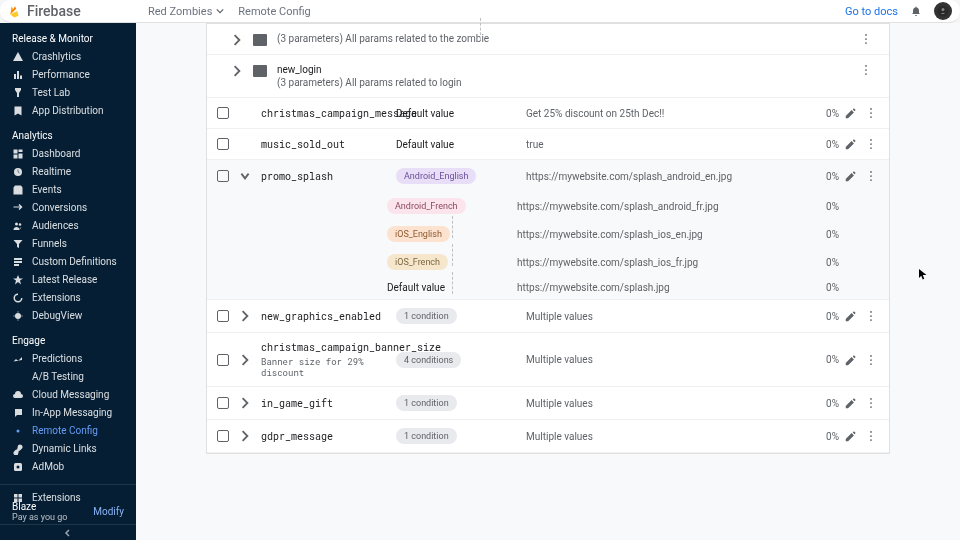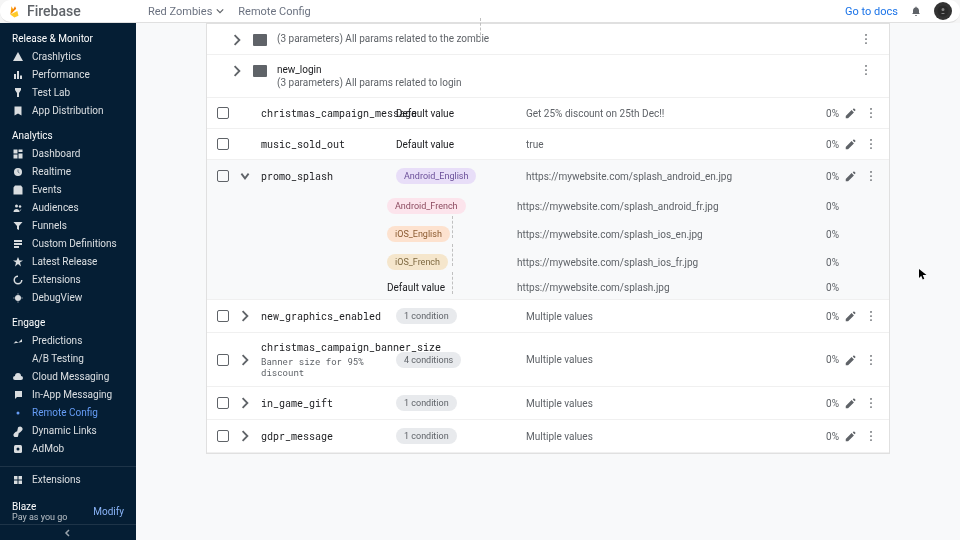--- a/index.html
+++ b/index.html
@@ -138,20 +138,26 @@
             <span>Realtime</span>
           </li>
           <li>
             <svg class="nic" viewBox="0 0 24 24">
               <path d="M3 7h18M6 3h12l3 4v14H3V7z"></path>
             </svg>
             <span>Events</span>
           </li>
           <li>
             <svg class="nic" viewBox="0 0 24 24">
+              <path d="M3 5v4h13l-3-3 2-2 6 6-6 6-2-2 3-3H3z"></path>
+            </svg>
+            <span>Conversions</span>
+          </li>
+          <li>
+            <svg class="nic" viewBox="0 0 24 24">
               <circle cx="9" cy="8" r="3"></circle>
               <circle cx="16" cy="9" r="2.5"></circle>
               <path d="M3 20c0-4 3-6 6-6s6 2 6 6zm12-1c0-3 2-4 4-4"></path>
             </svg>
             <span>Audiences</span>
           </li>
           <li>
             <svg class="nic" viewBox="0 0 24 24">
               <path d="M3 4h18l-7 8v8l-4-2v-6z"></path>
             </svg>
@@ -403,21 +409,21 @@
               </svg>
             </div>
           </div>
           <div class="row">
             <div class="chk"></div>
             <svg class="exp" viewBox="0 0 10 10">
               <path d="M3 1l4 4-4 4" stroke="#5f6368" fill="none" stroke-width="1.5"></path>
             </svg>
             <div class="pname">
               <div>christmas_campaign_banner_size</div>
-              <div class="subtext">Banner size for 95% discount</div>
+              <div class="subtext">Banner size for 29% discount</div>
             </div>
             <div class="cond"><span class="chip chip">4 conditions</span></div>
             <div class="val">Multiple values</div>
             <div class="pct">0%</div>
             <div class="edit">
               <svg class="micon" style="margin:auto" viewBox="0 0 24 24">
                 <path fill="#5f6368" d="M3 17v4h4L17 11l-4-4zm17-10l-3-3-2 2 3 3z"></path>
               </svg>
             </div>
             <div class="dots">

